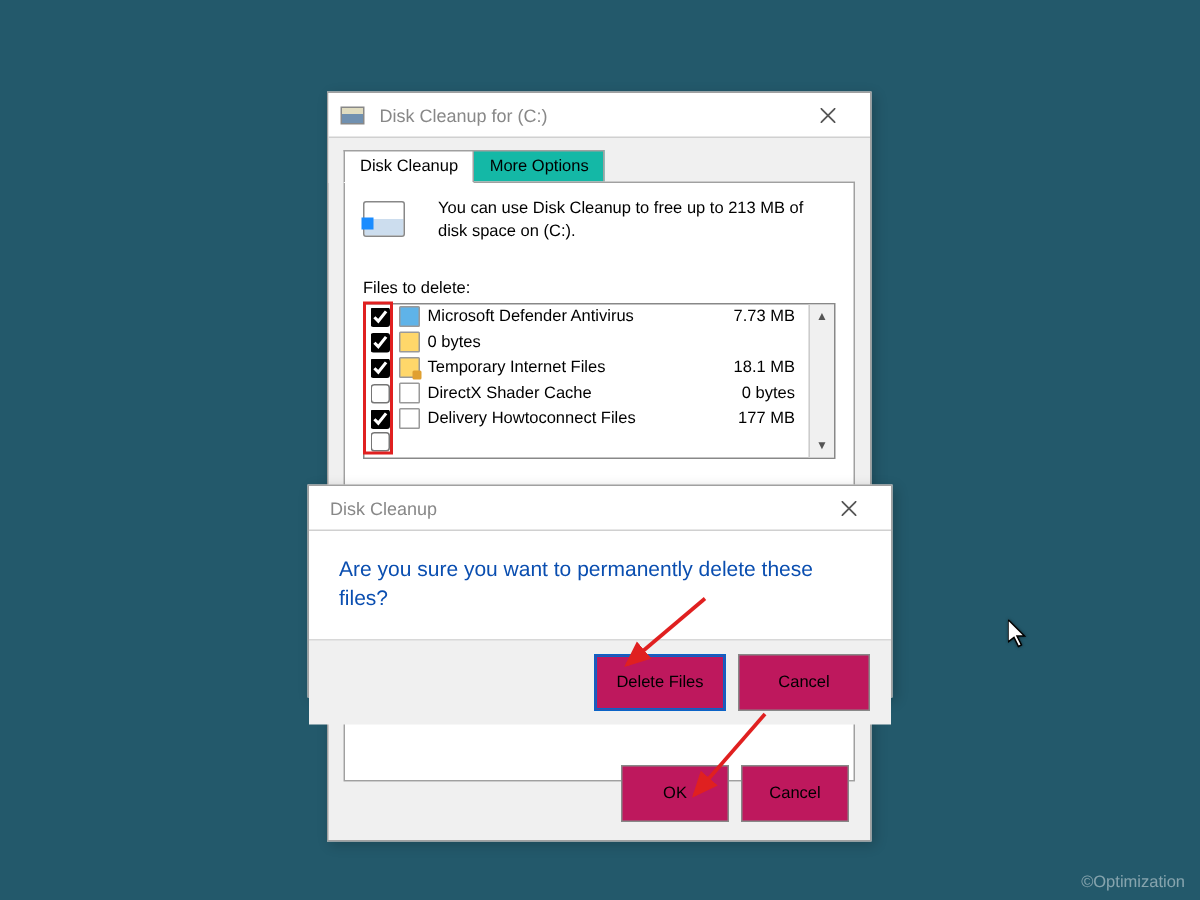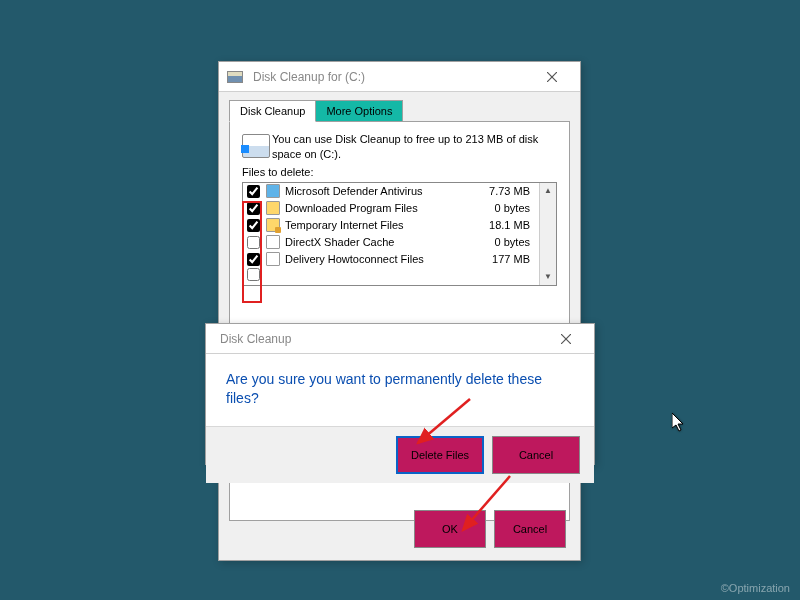--- a/index.html
+++ b/index.html
@@ -70,21 +70,21 @@
     }
     .tab-panel {
       margin: 0 10px 10px 10px;
       border: 1px solid #a0a0a0;
       background: #fff;
       padding: 10px 12px 90px 12px;
       position: relative;
       top: -1px;
       height: 400px;
     }
-    .info-row { display: flex; gap: 2px; margin-bottom: 4px; }
+    .info-row { display: flex; gap: 22px; margin-bottom: 24px; }
     .disk-icon {
       width: 28px; height: 24px;
       background: linear-gradient(#fff 50%, #cde 50%);
       border: 1px solid #888;
       border-radius: 2px;
       position: relative;
       flex-shrink: 0;
       margin-top: 2px;
     }
     .disk-icon::after {
@@ -233,21 +233,20 @@
     <div class="list-box">
       <div class="list-row">
         <input type="checkbox" class="chk" checked="" style="">
         <div class="ficon blue"></div>
         <div class="list-label">Microsoft Defender Antivirus</div>
         <div class="list-size">7.73 MB</div>
       </div>
       <div class="list-row">
         <input type="checkbox" class="chk" checked="" style="">
         <div class="ficon yellow"></div>
-        <div class="list-label">Downloaded Program Files</div>
         <div class="list-size">0 bytes</div>
       </div>
       <div class="list-row">
         <input type="checkbox" class="chk" checked="" style="">
         <div class="ficon lock"></div>
         <div class="list-label">Temporary Internet Files</div>
         <div class="list-size">18.1 MB</div>
       </div>
       <div class="list-row">
         <input type="checkbox" class="chk" style="">

